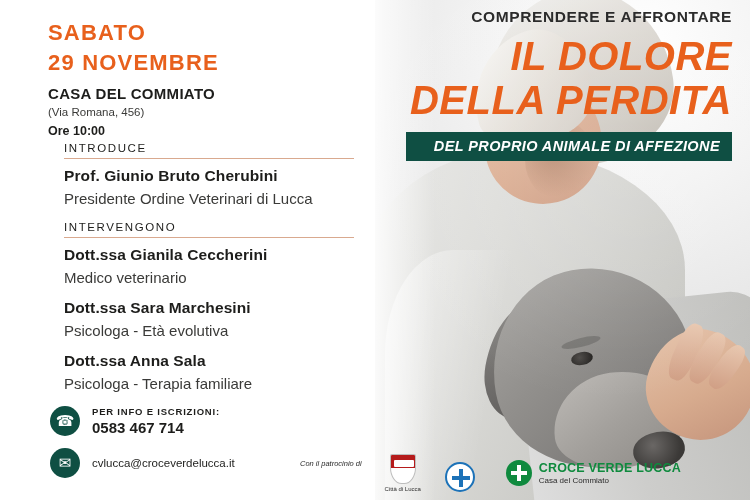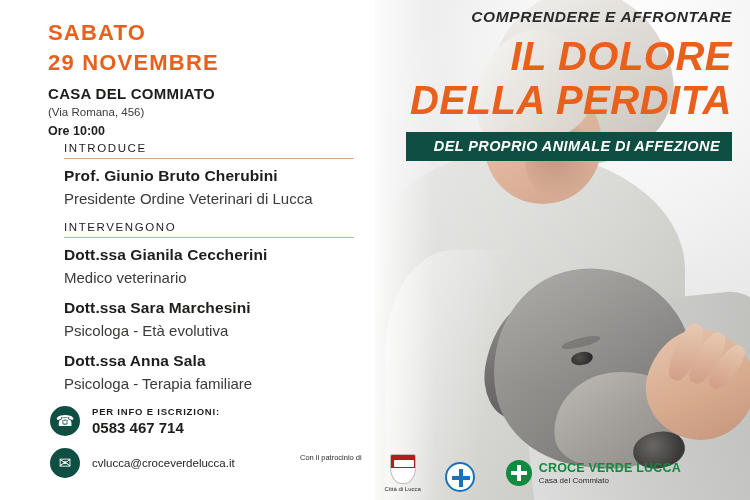--- a/index.html
+++ b/index.html
@@ -134,21 +134,20 @@
   .headline {
     position:absolute;
     right:18px; top:8px;
     width:360px;
     text-align:right;
     z-index:5;
   }
   .kicker {
     font-size:15.5px;
     font-weight:bold;
-    font-style:italic;
     letter-spacing:.6px;
     color:#2b2b2b;
     white-space:nowrap;
   }
   .title-l1, .title-l2 {
     font-size:40px;
     line-height:44px;
     font-weight:bold;
     font-style:italic;
     color:#e8601c;
@@ -239,22 +238,22 @@
   }
 
   
   .footer {
     position:absolute;
     left:300px; bottom:8px; width:450px; height:52px;
     z-index:6;
     display:flex; align-items:flex-end;
   }
   .patro {
-    font-size:7.5px; color:#2b2b2b;
-    margin-bottom:30px; white-space:nowrap;
+    font-size:7.5px; font-style:italic; color:#2b2b2b;
+    margin-bottom:24px; white-space:nowrap;
   }
   .logo-comune {
     margin-left:18px; text-align:center; width:46px;
   }
   .crest {
     width:26px; height:30px; margin:0 auto;
     background:#ffffff;
     border:1px solid #bdbdbd;
     position:relative;
     border-radius:2px 2px 45% 45%/2px 2px 55% 55%;

